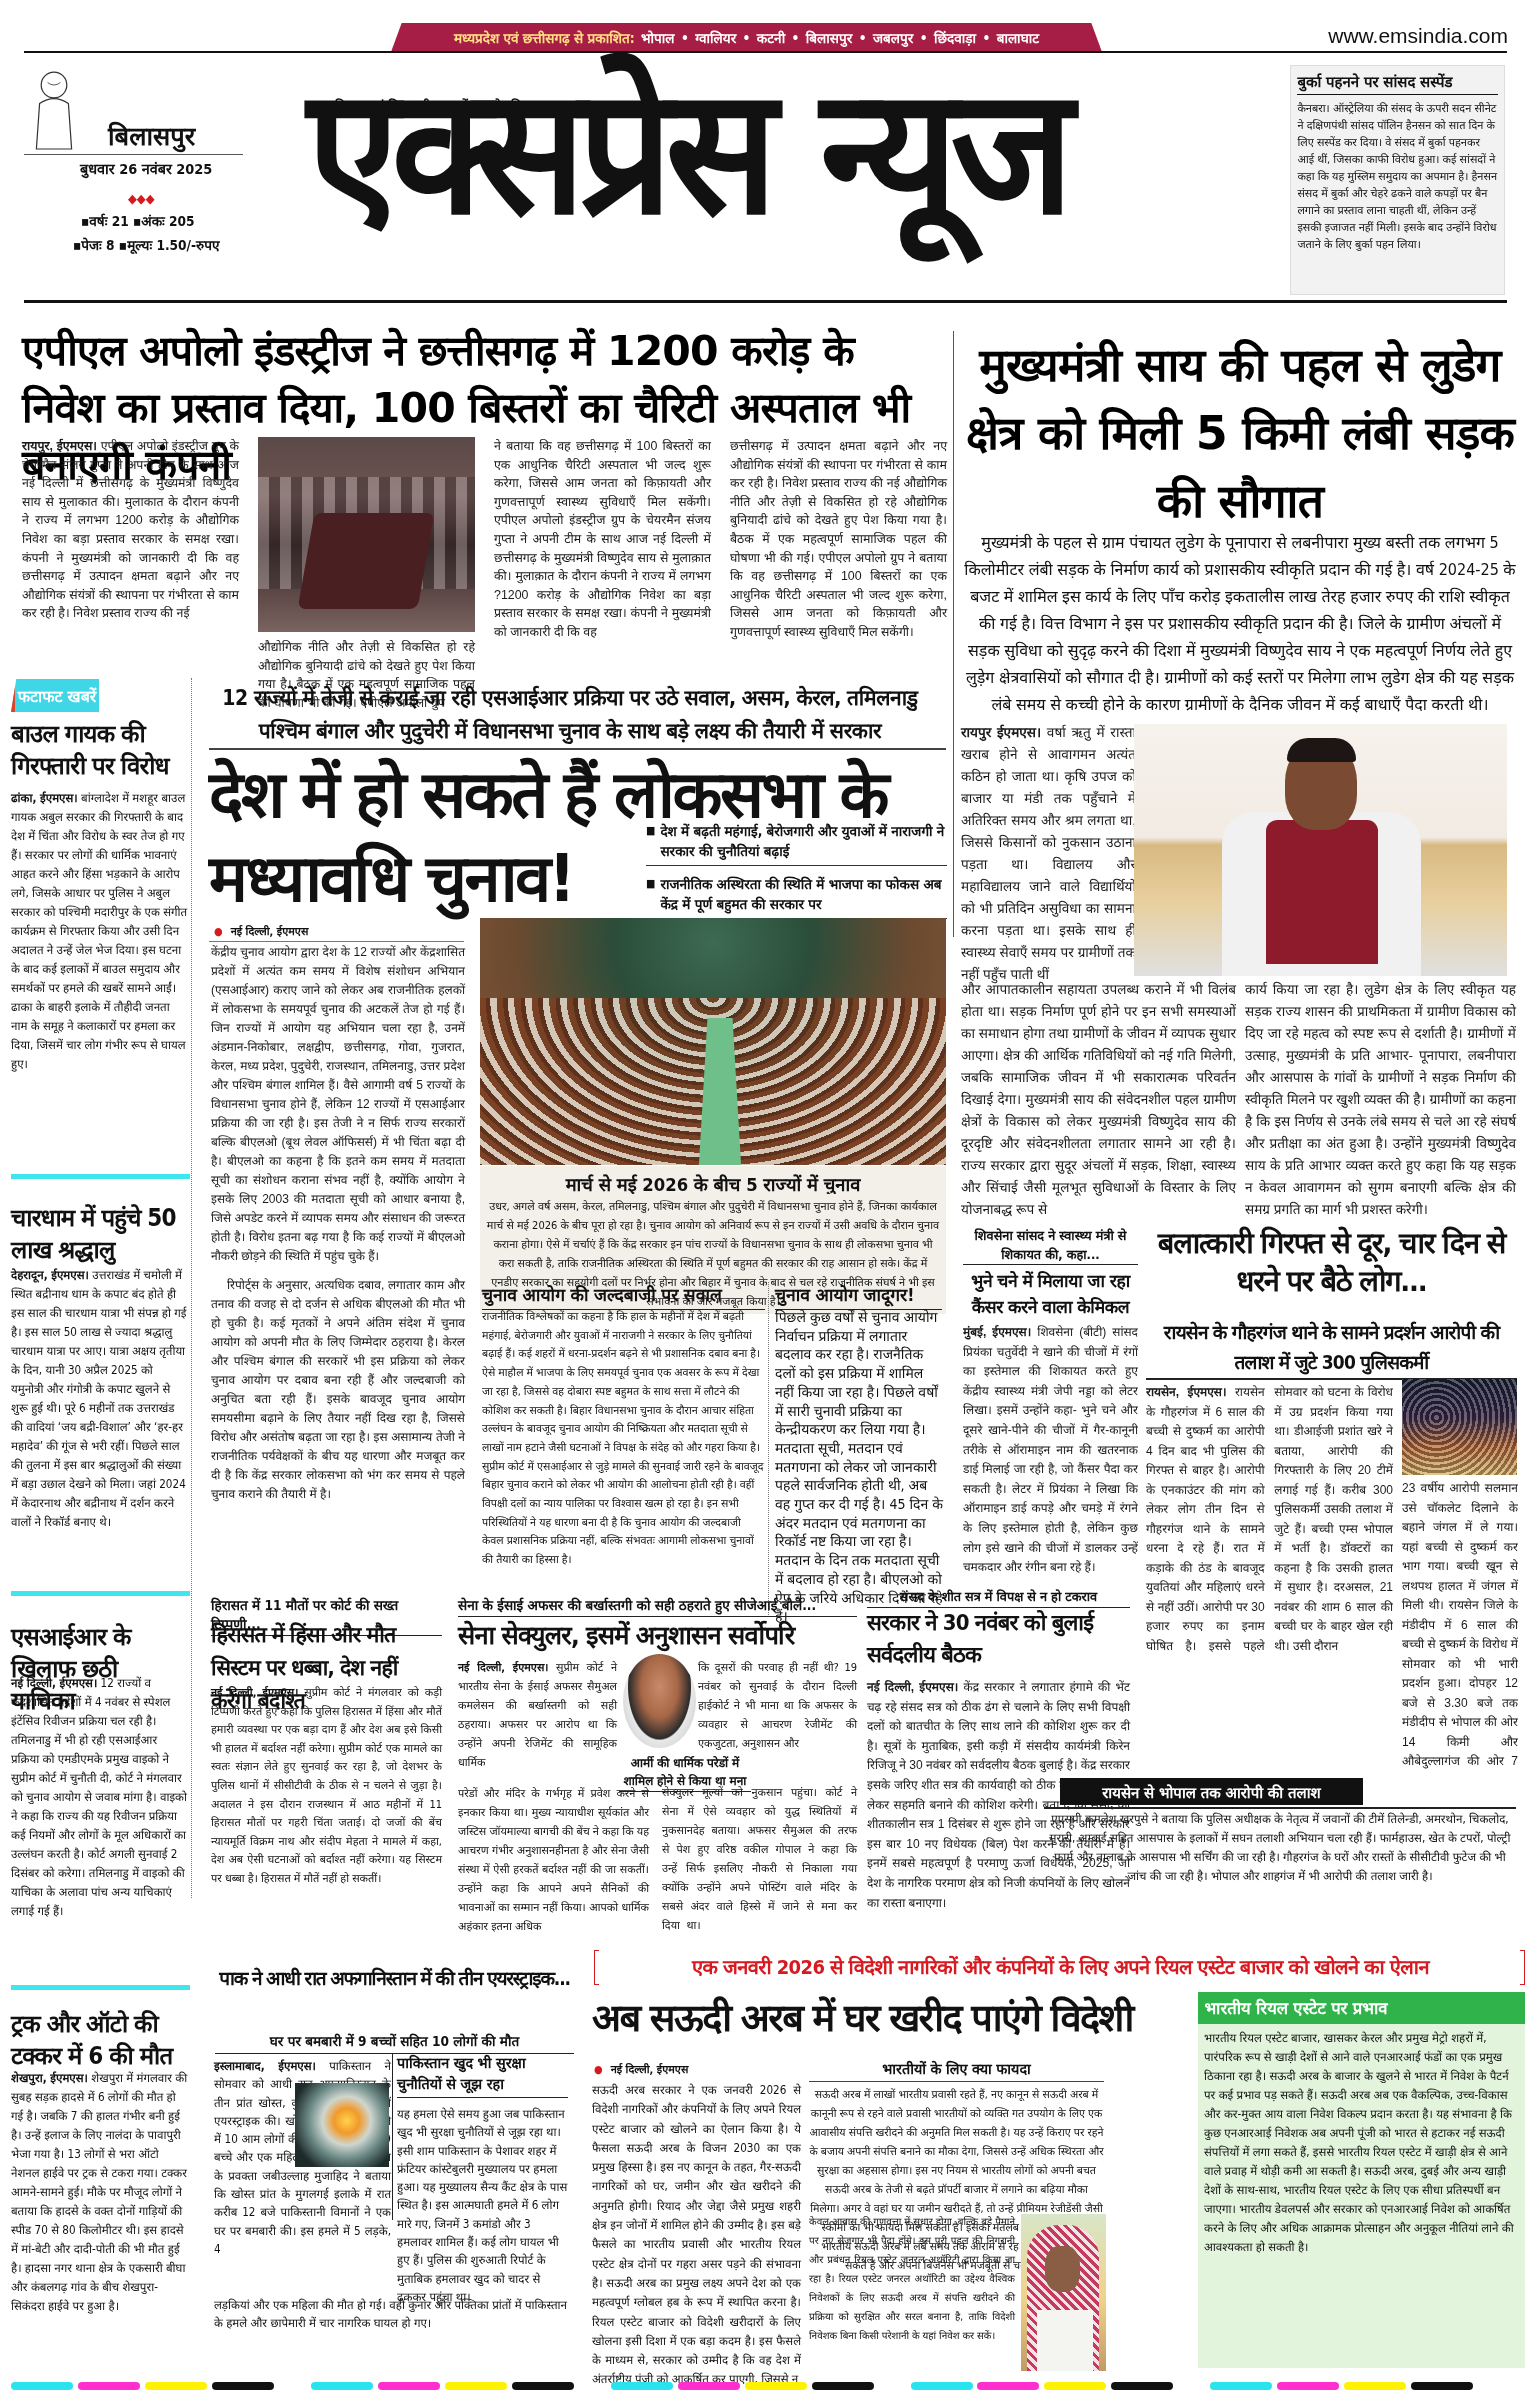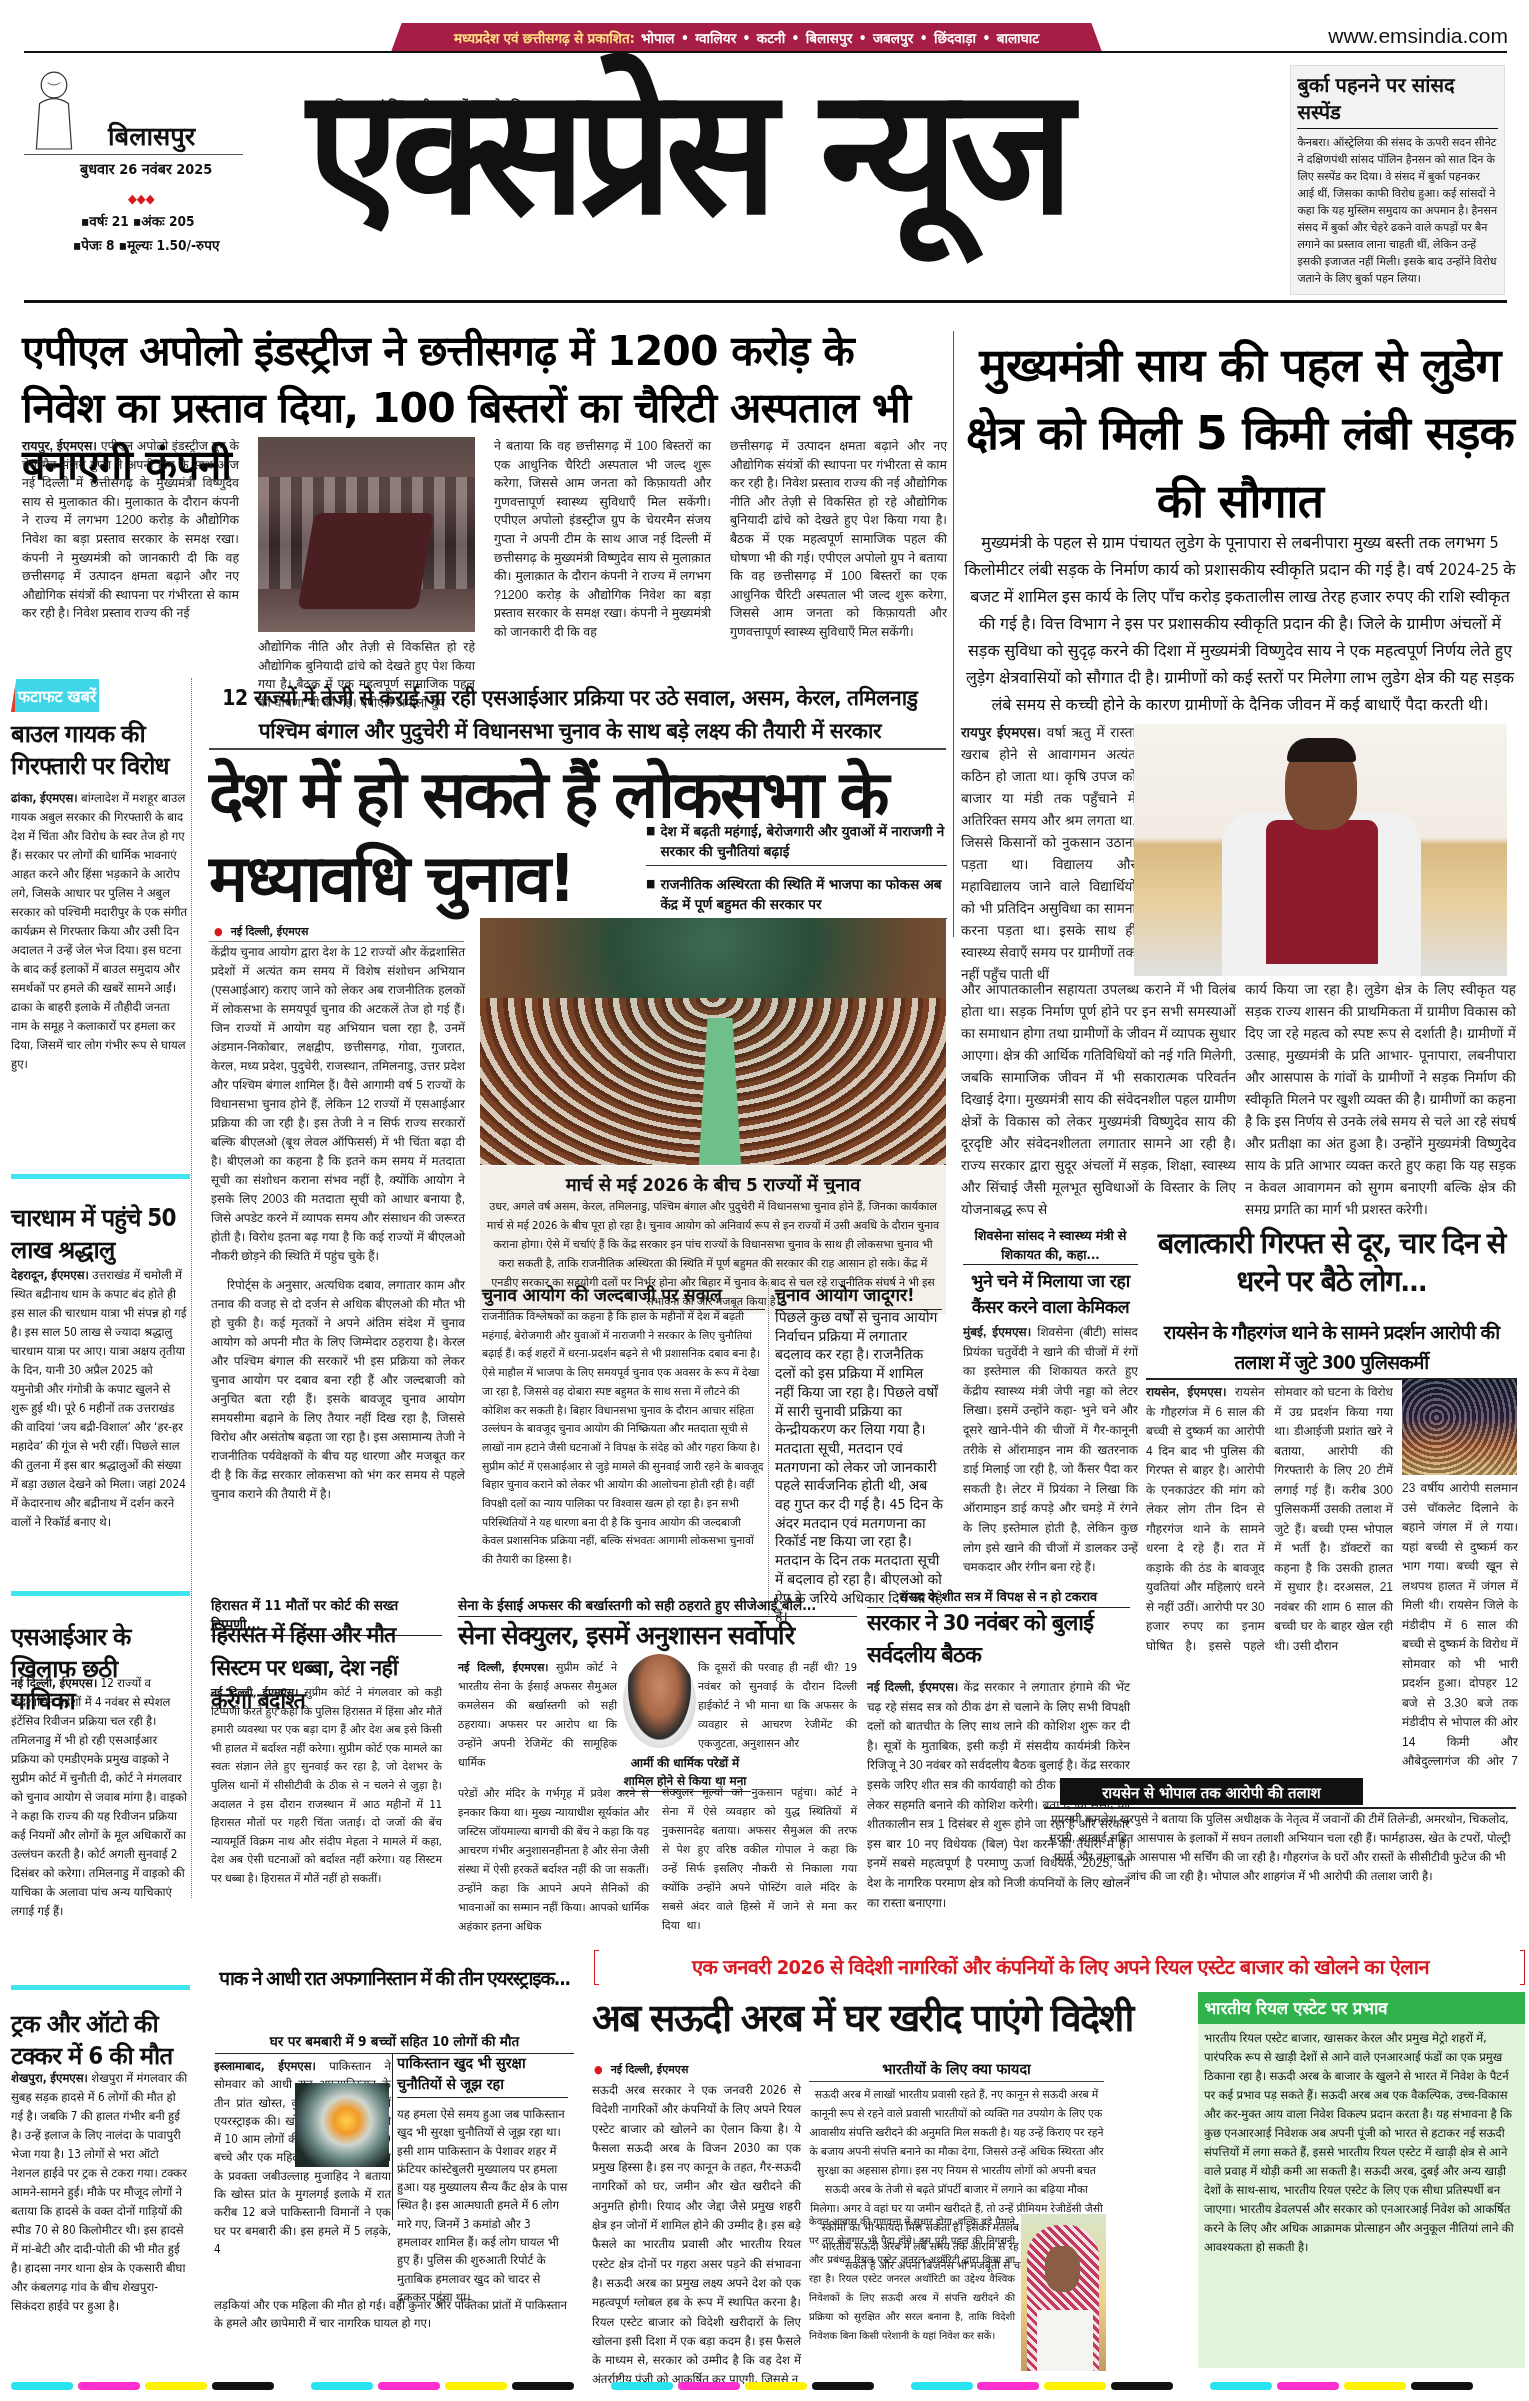--- a/index.html
+++ b/index.html
@@ -21,21 +21,21 @@
   #tagline { left: 335px; top: 96px; font-size: 12.8px; font-weight: 700; }
   #mast-title { left: 307px; top: 64px; font-size: 175px; font-weight: 900; letter-spacing: -8px; line-height: 1; font-family: "DejaVu Sans", sans-serif; transform: scaleX(0.95); transform-origin: left top; }
   #gandhi { left: 22px; top: 65px; width: 64px; height: 88px; }
   #city { left: 108px; top: 118px; font-size: 25.5px; font-weight: 700; }
   #city-rule { left: 24px; top: 154px; width: 219px; height: 0.8px; background:#555; }
   #date { left: 80px; top: 159px; font-size: 14.4px; font-weight: 700; }
   #diamonds { left: 128px; top: 191px; color:#d71920; font-size: 12.8px; }
   #issue-line1 { left: 81px; top: 211px; font-size: 13.6px; font-weight:700; }
   #issue-line2 { left: 73px; top: 235px; font-size: 13.6px; font-weight:700; }
   #burqa-box { left: 1290px; top: 65px; width: 215px; height: 230px; background: #f2f2f2; border: 0.8px solid #ddd; padding: 4.8px 6.4px; }
-  #burqa-title { font-size: 20px; font-weight: 700; border-bottom: 1.6px solid #111; padding-bottom: 3.2px; margin-bottom: 4.8px; }
+  #burqa-title { font-size: 15px; font-weight: 700; border-bottom: 1.6px solid #111; padding-bottom: 3.2px; margin-bottom: 4.8px; }
   #burqa-body { font-size: 11px; line-height: 17px; }
   #head-rule { left: 24px; top: 300px; width: 1483px; height: 3.2px; }
 
   
   #apollo-head { left: 22px; top: 323px; width: 921px; font-size: 41px; line-height: 57px; }
   #apollo-photo { left: 258px; top: 437px; width: 217px; height: 195px; background: linear-gradient(180deg,#5a4a48 0%, #6e5350 30%, #3b2628 55%, #7a6460 100%); }
   #apollo-photo .table { position:absolute; left: 48px; top: 76px; width: 120px; height: 96px; background: #4a1f22; border-radius: 8px; transform: skewX(-10deg); }
   #apollo-photo .people { position:absolute; left:0; top:40px; width:100%; height:112px; background: repeating-linear-gradient(90deg, rgba(240,240,240,.5) 0 11px, rgba(40,40,40,.6) 11px 22px); opacity:.55; }
   .apollo-col { top: 437px; width: 217px; }
   #ac1 { left: 22px; }

